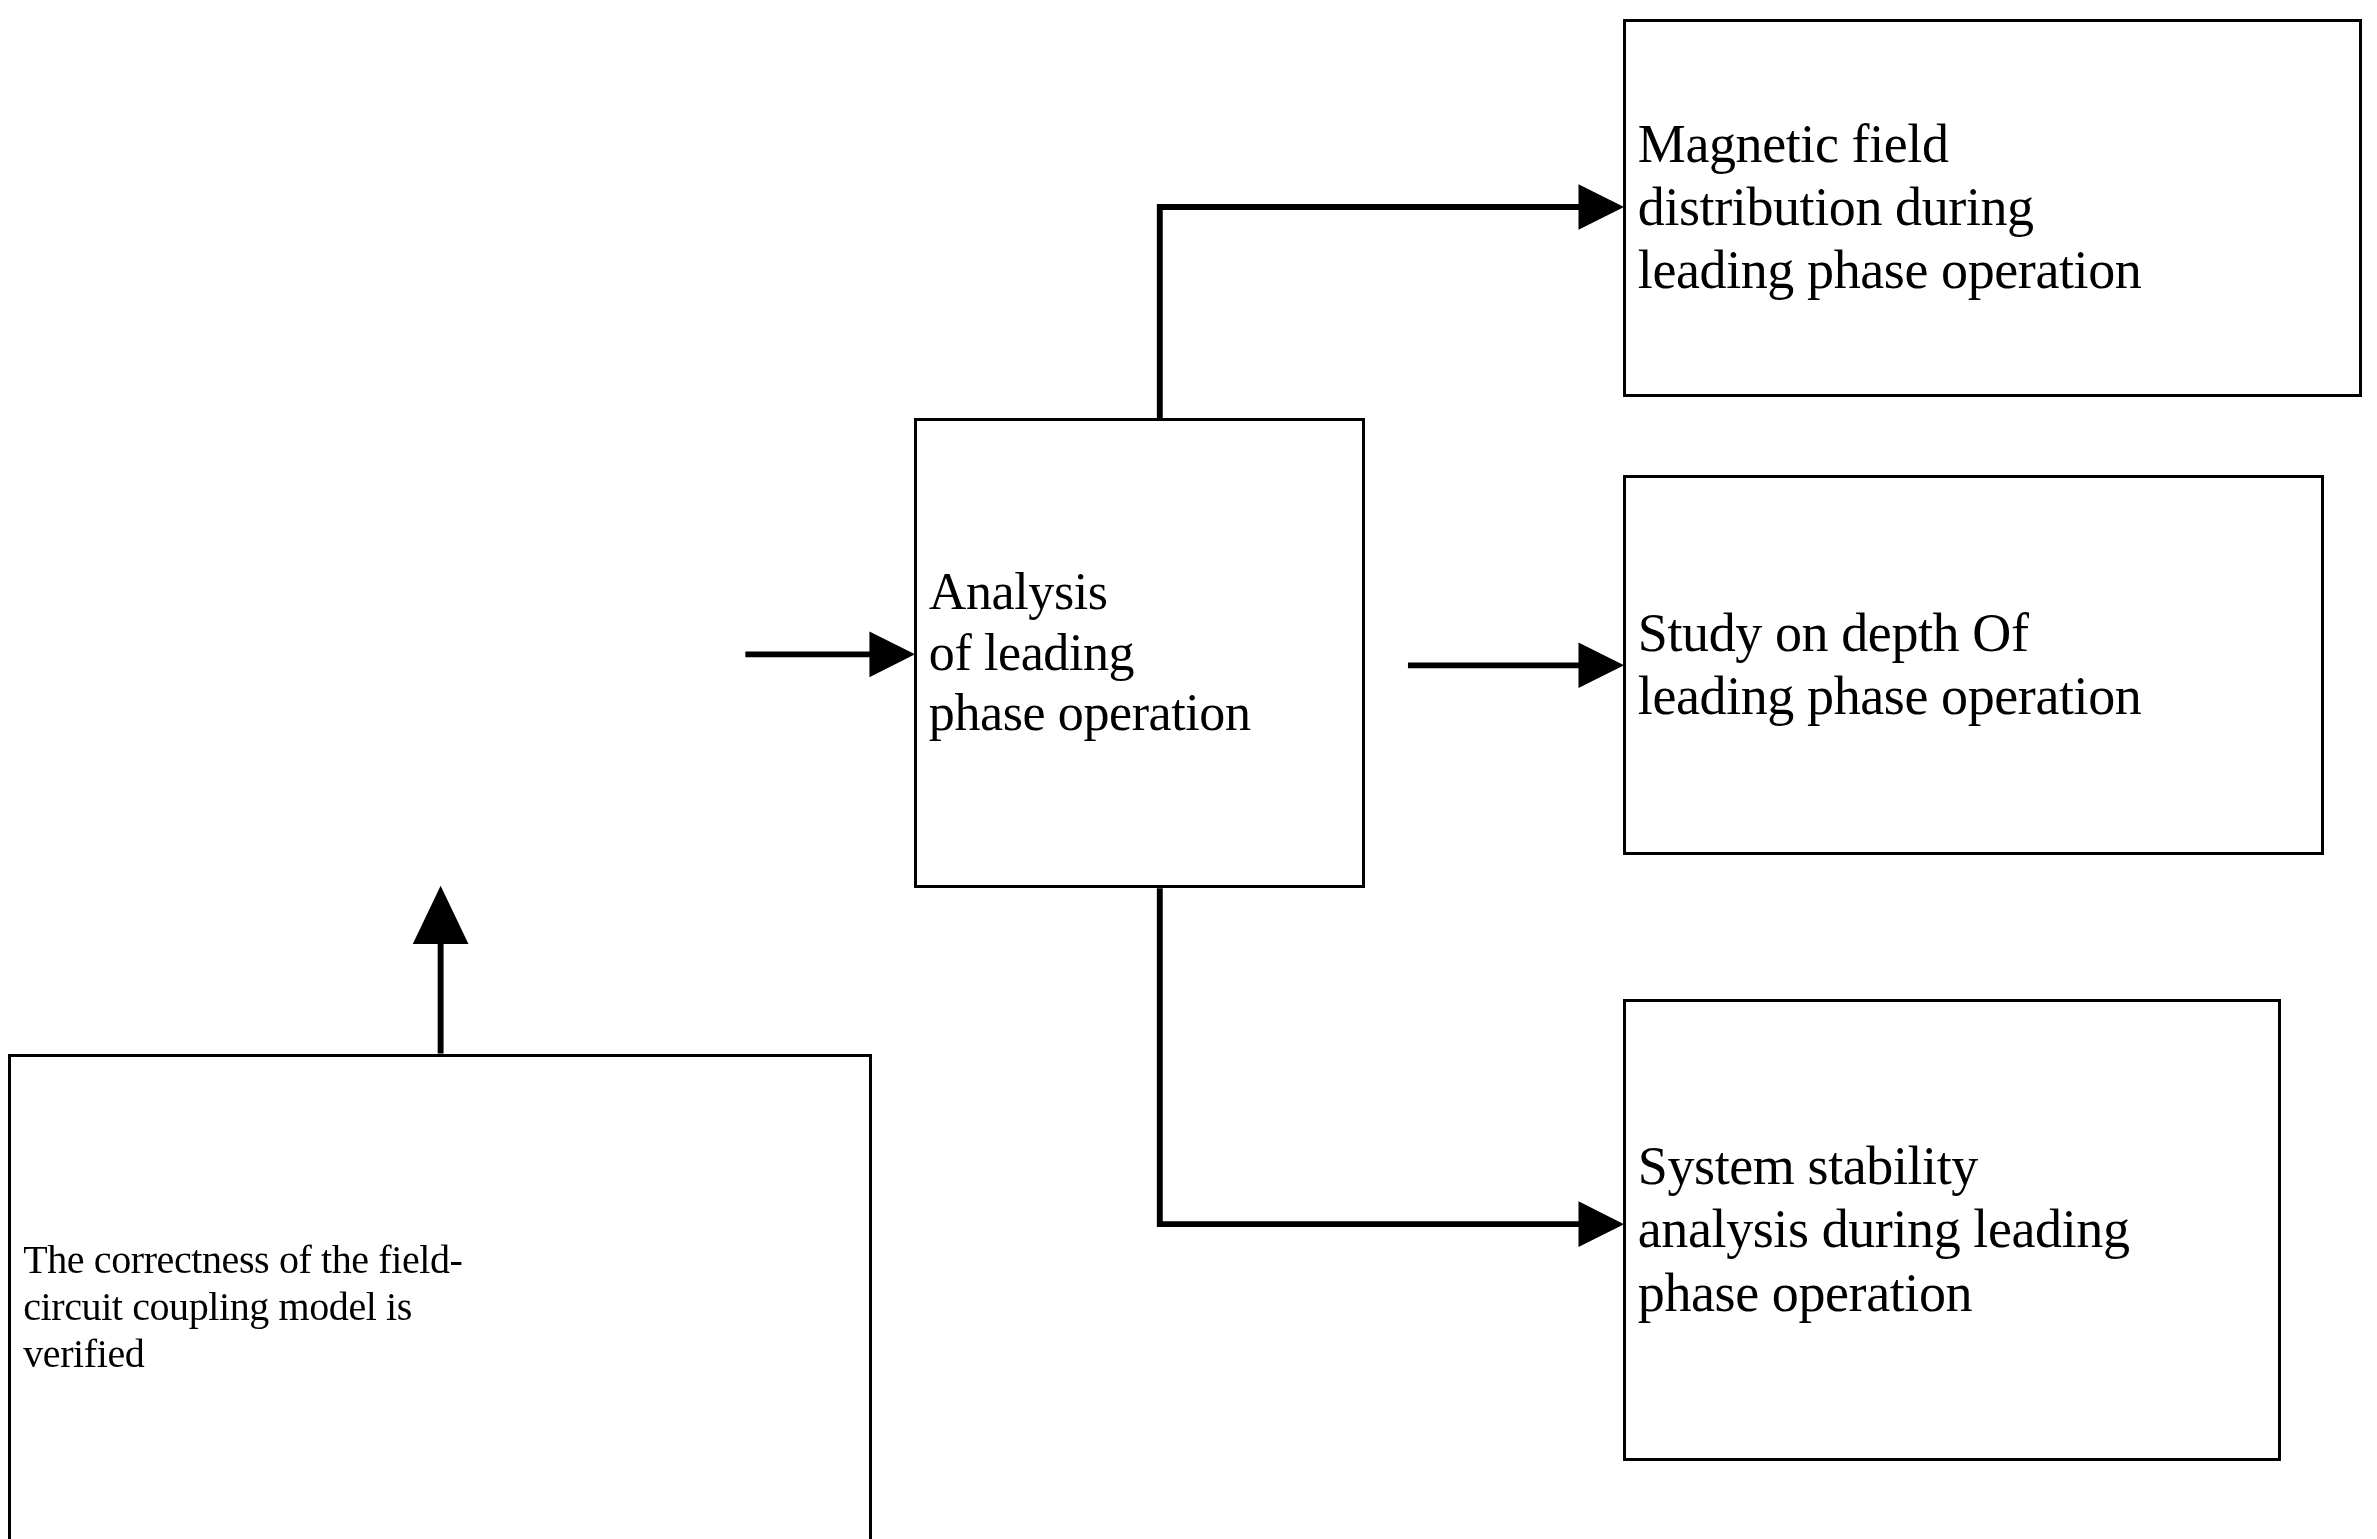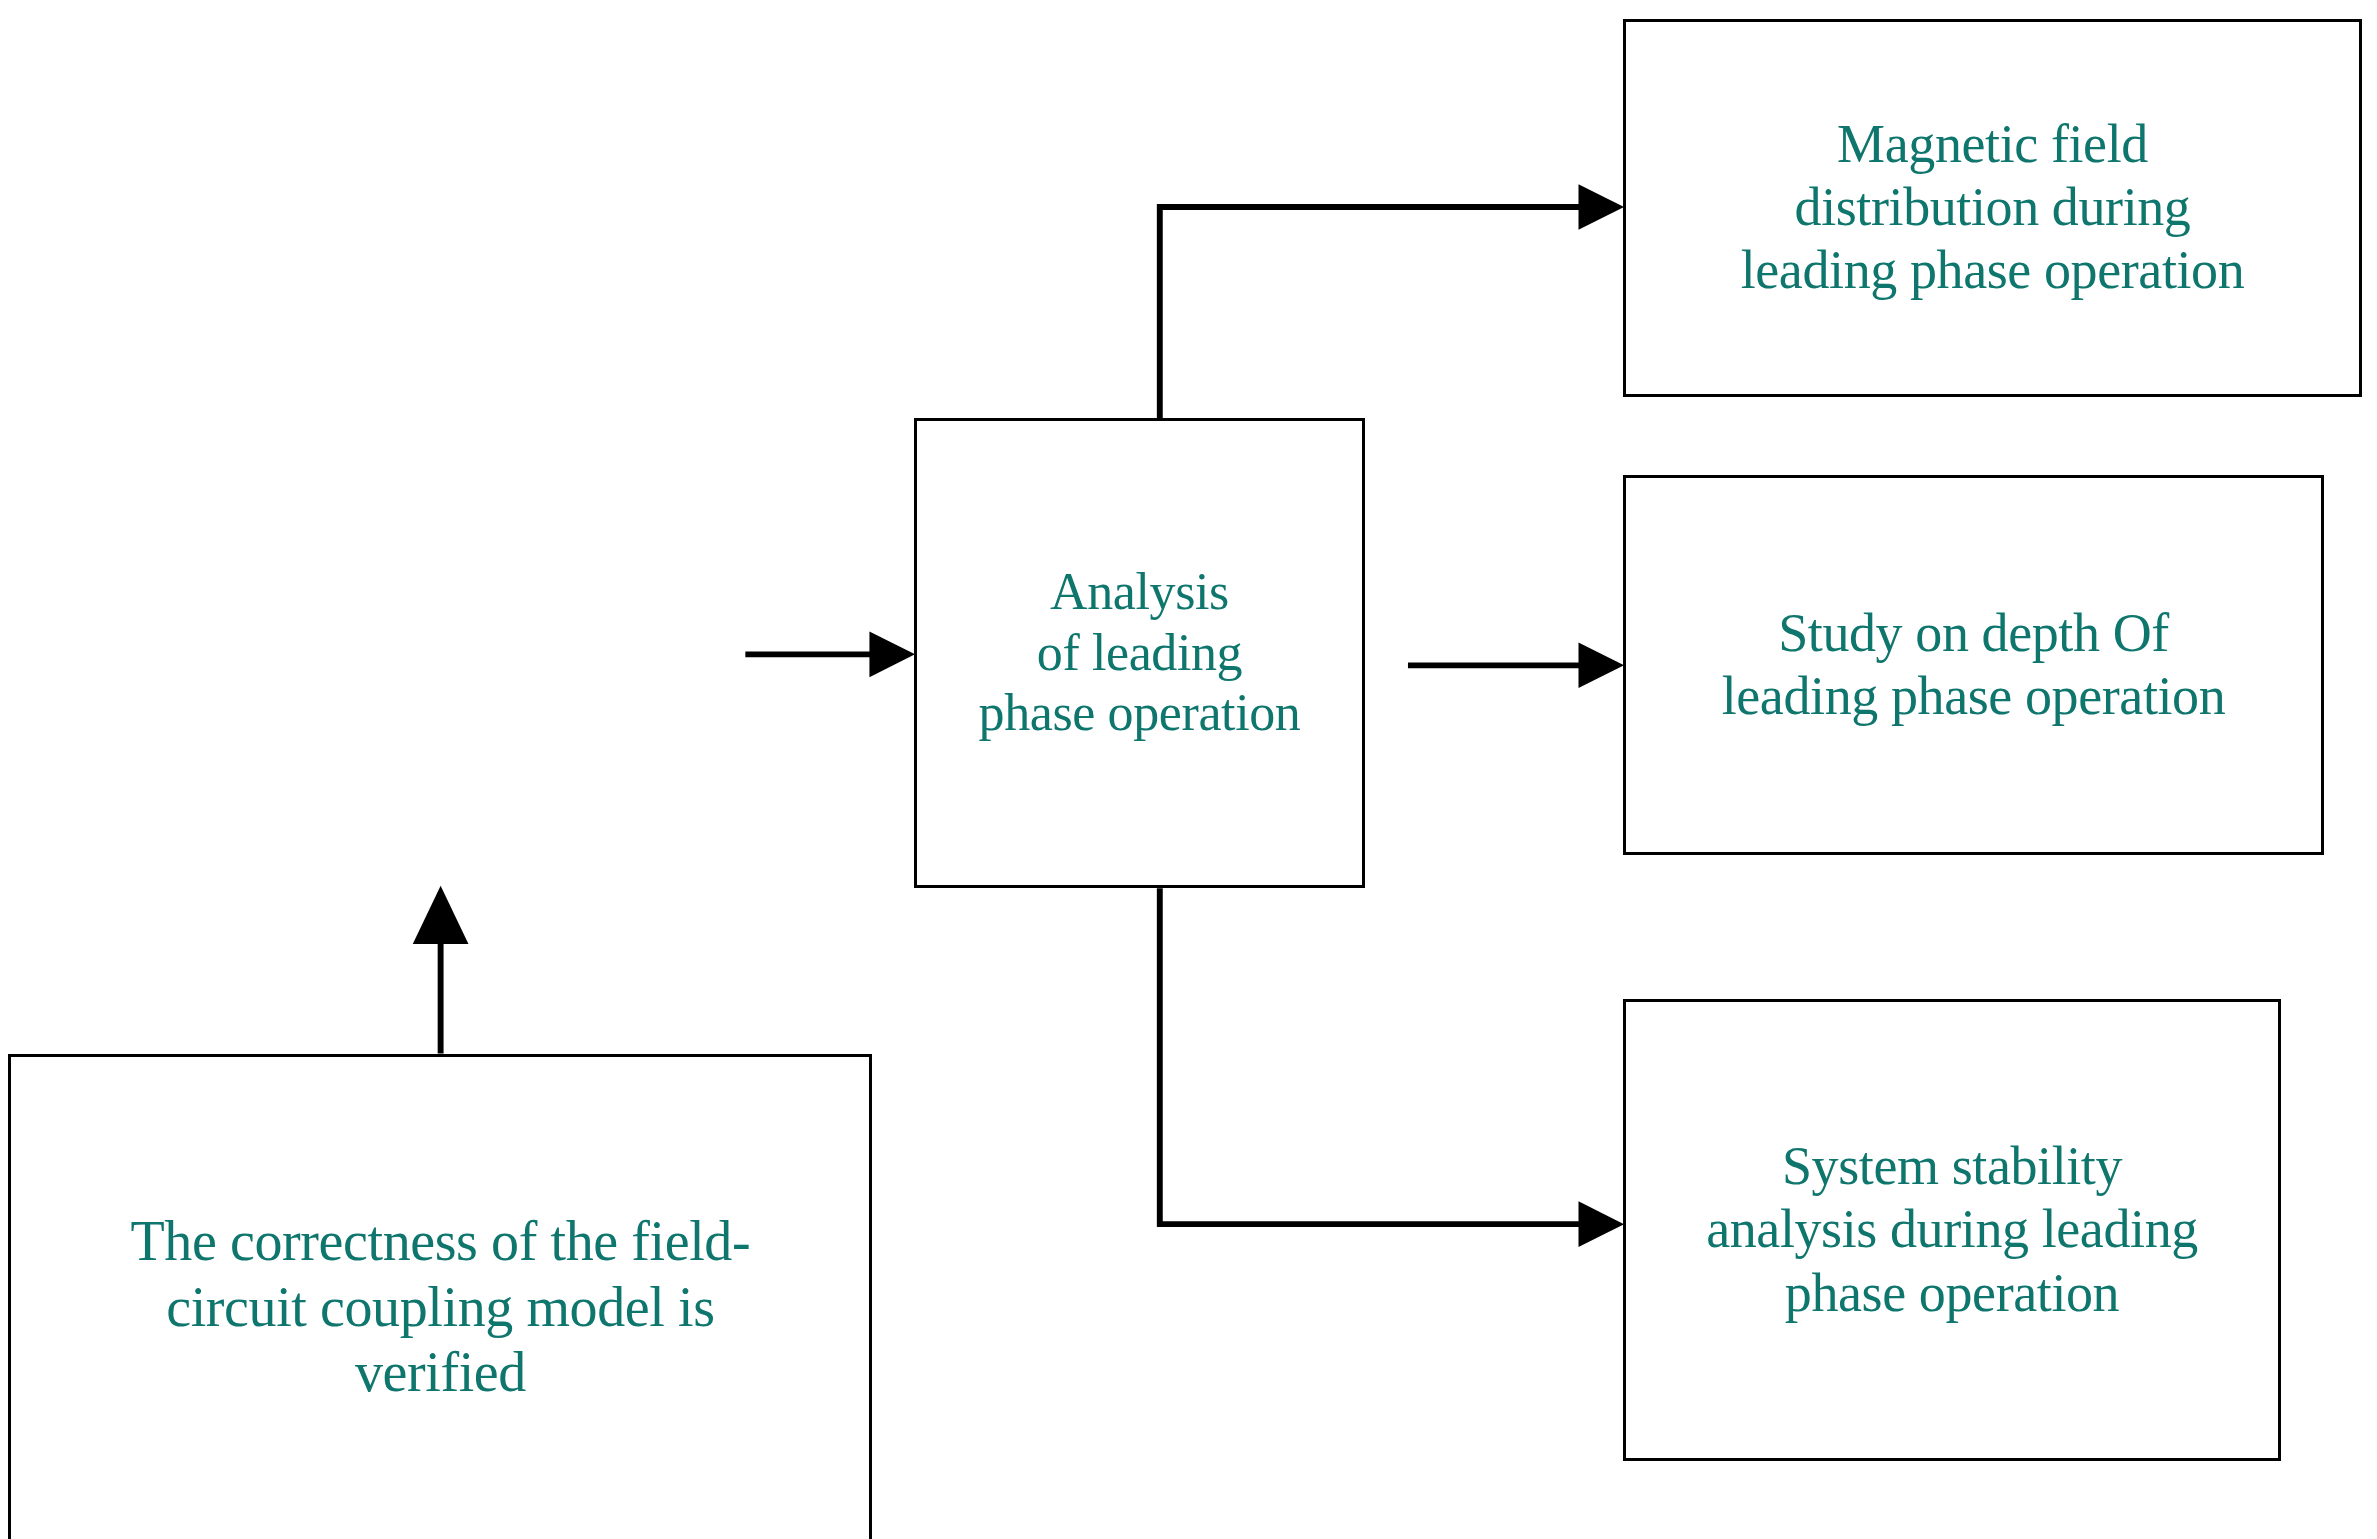--- a/index.html
+++ b/index.html
@@ -17,22 +17,21 @@
     font-family: "Liberation Serif", "DejaVu Serif", serif;
   }
   .node {
     position: absolute;
     box-sizing: border-box;
     border: 3.4px solid #000000;
     background: #ffffff;
     display: flex;
     align-items: center;
     justify-content: center;
-    text-align: center;
-    color: #0f766e;
+    color: #000000;
     z-index: 3;
   }
   .node .label {
     display: block;
     width: 100%;
     padding: 0 11.8px;
     box-sizing: border-box;
     font-size: 54px;
     line-height: 1.17;
     letter-spacing: -0.4px;
@@ -40,21 +39,21 @@
   }
   
   #node-left        { left: 137px;  top: 420px;  width: 609px;  height: 469px; }
   #node-bottomleft  { left: 8.4px;   top: 1054px; width: 864px; height: 507px; }
   #node-center      { left: 914px; top: 418px;  width: 451px;  height: 470px; }
   #node-right-1     { left: 1623px; top: 18.6px;   width: 739px;  height: 378px; }
   #node-right-2     { left: 1623px; top: 475px;  width: 701px;  height: 380px; }
   #node-right-3     { left: 1623px; top: 999px; width: 658px;  height: 462px; }
 
   #node-center .label { font-size: 52px; }
-  #node-bottomleft .label { font-size: 56px; }
+  #node-bottomleft .label { font-size: 40px; }
 
   
   #edges {
     position: absolute;
     left: 0;
     top: 0;
     width: 2377px;
     height: 1540px;
     z-index: 1;
     pointer-events: none;

